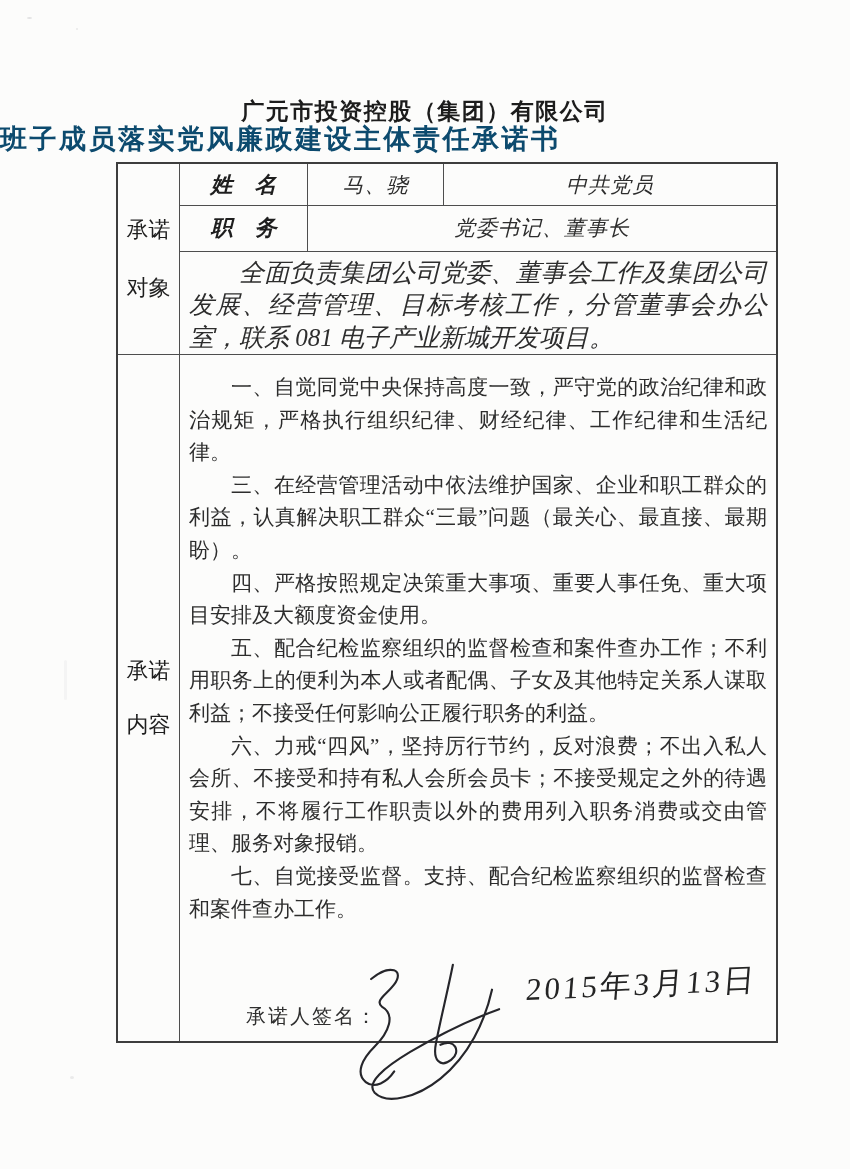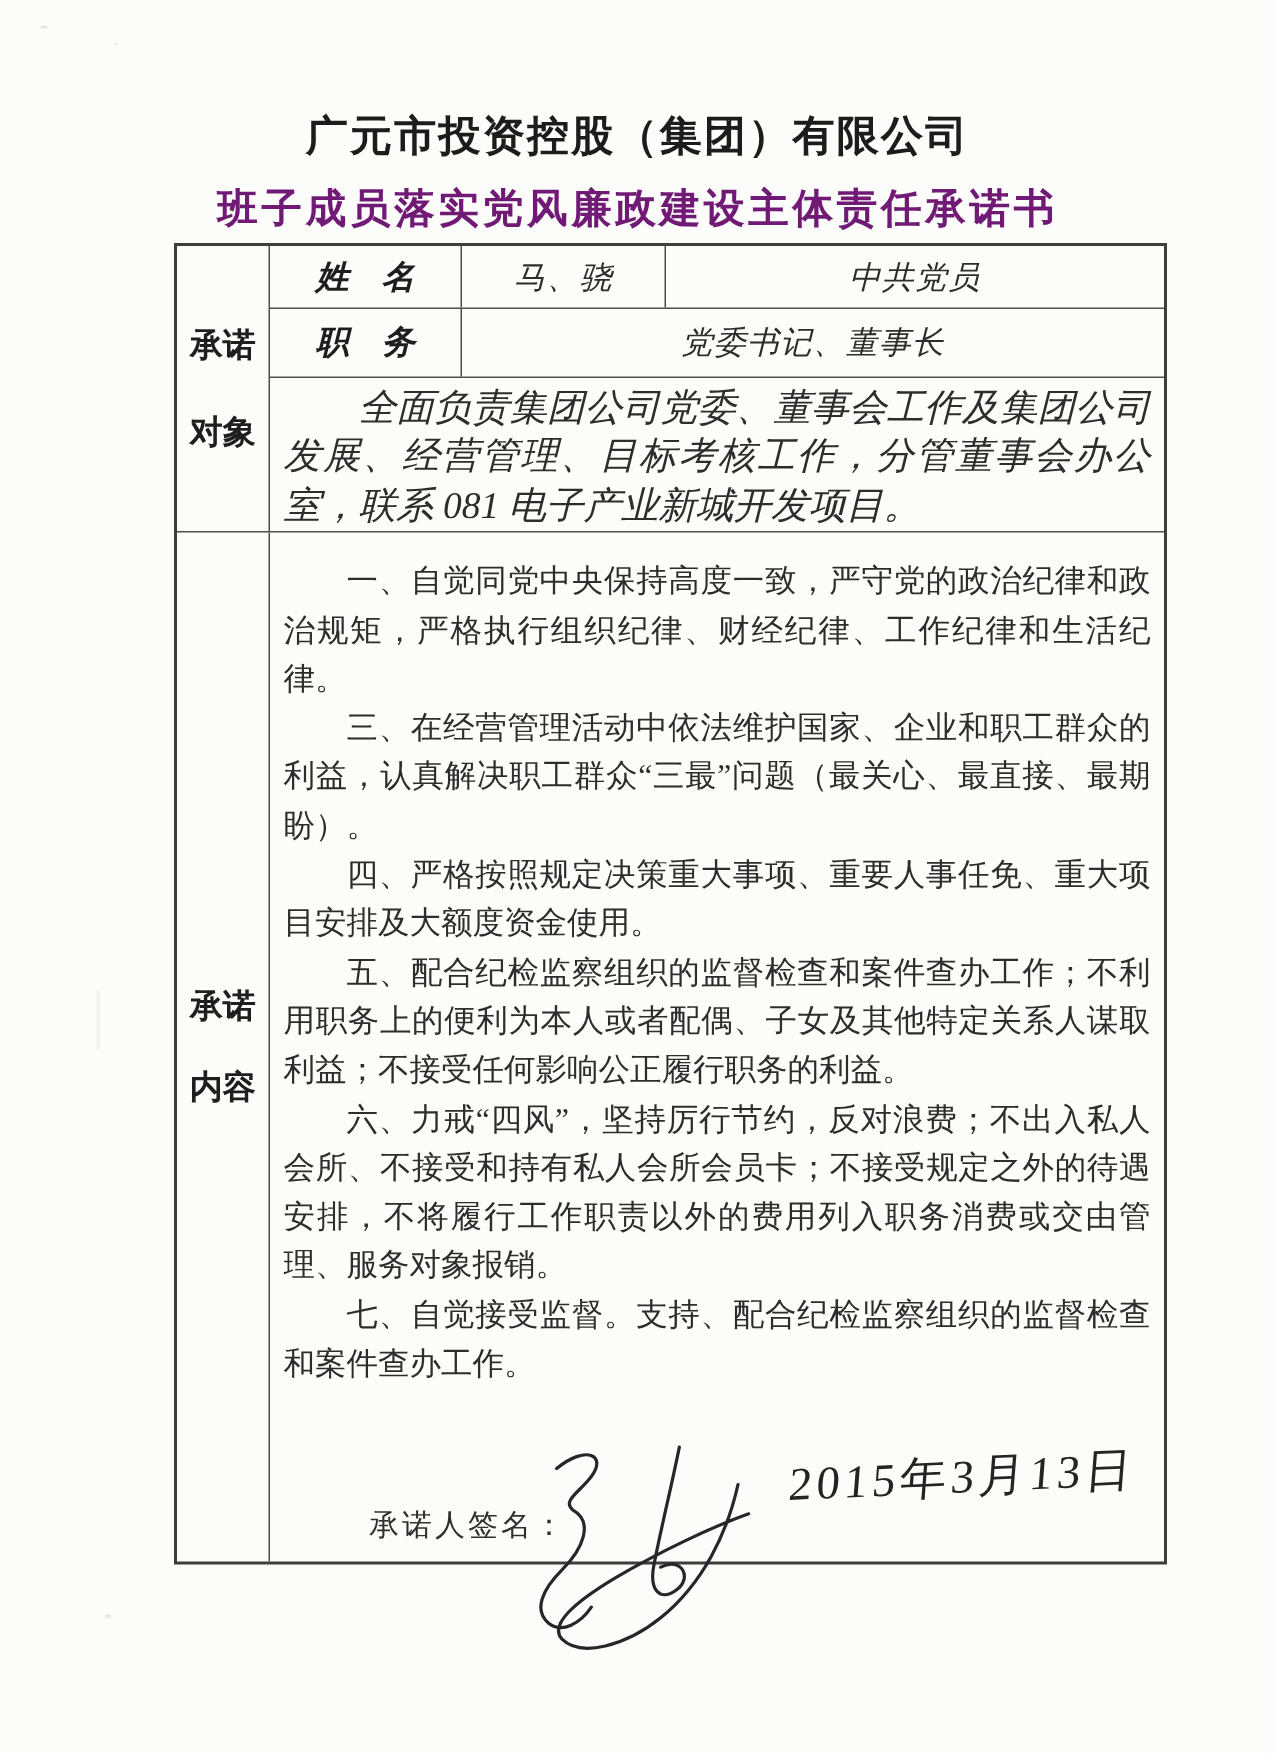--- a/index.html
+++ b/index.html
@@ -3,39 +3,39 @@
 <meta charset="utf-8">
 <style>
   html,body{margin:0;padding:0;background:#ffffff;}
   .page{
     position:relative;width:850px;height:1169px;margin:0 auto;
     background:#fcfcfb;overflow:hidden;
     font-family:"Liberation Serif","DejaVu Serif",serif;
     color:#2d2d2d;
   }
   .title1{
-    position:absolute;top:72px;left:0;width:850px;text-align:center;
-    font-size:28px;font-weight:700;letter-spacing:1.5px;color:#1c1c1c;
+    position:absolute;top:96px;left:0;width:850px;text-align:center;
+    font-size:23px;font-weight:700;letter-spacing:1.5px;color:#1c1c1c;
   }
   .title2{
-    position:absolute;top:121px;left:0;width:850px;text-align:center;
-    font-size:27px;font-weight:700;letter-spacing:2.5px;color:#701a75;
+    position:absolute;top:121px;left:0;width:850px;text-align:left;
+    font-size:27px;font-weight:700;letter-spacing:2.5px;color:#0c4a6e;
   }
   .tbl{
     position:absolute;left:116px;top:162px;width:662px;height:881px;
     border:2px solid #3d3d3d;box-sizing:border-box;
     display:flex;flex-direction:column;background:transparent;
   }
   .sec{display:flex;}
   .sec1{height:190px;border-bottom:1px solid #4e4e4e;}
   .sec2{flex:1;}
   .label-col{
     width:61px;min-width:61px;border-right:1px solid #4e4e4e;
     display:flex;flex-direction:column;align-items:center;justify-content:center;
-    font-weight:700;font-size:22px;color:#1e1e1e;
+    font-weight:400;font-size:22px;color:#1e1e1e;
   }
   .label-col.obj{gap:28px;}
   .label-col.cnt{gap:24px;}
   .sec1-grid{flex:1;display:flex;flex-direction:column;font-style:italic;}
   .r1{height:43px;display:flex;border-bottom:1px solid #4e4e4e;}
   .r2{height:46px;display:flex;border-bottom:1px solid #4e4e4e;}
   .r3{flex:1;display:flex;}
   .cell{display:flex;align-items:center;justify-content:center;box-sizing:border-box;}
   .bd-r{border-right:1px solid #4e4e4e;}
   .c-w128{width:128px;min-width:128px;}

